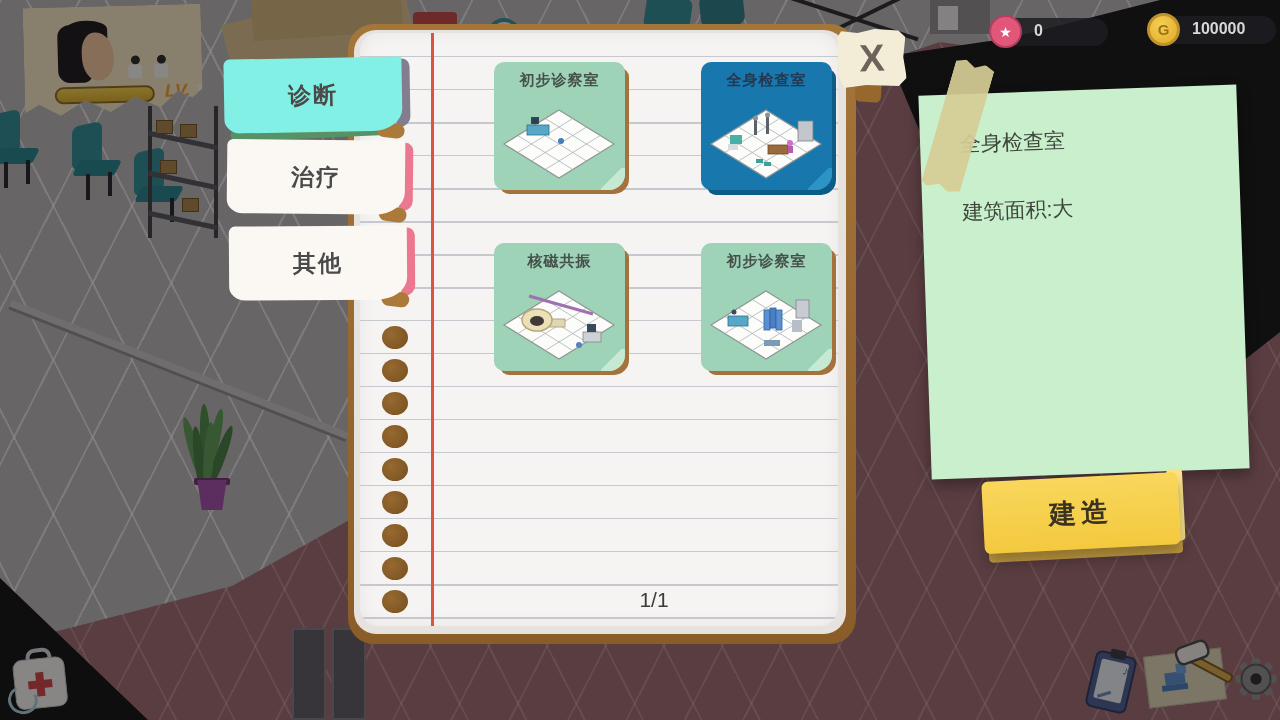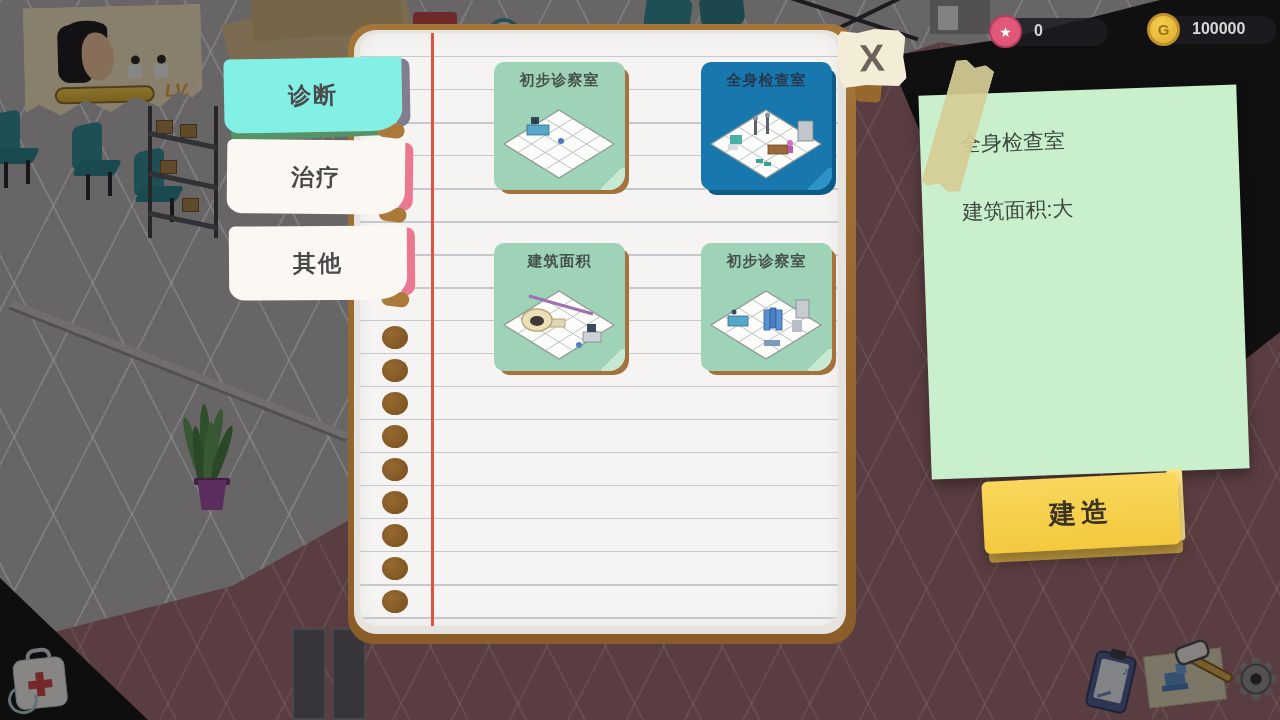--- a/index.html
+++ b/index.html
@@ -394,21 +394,21 @@
         <rect x="20" y="37" width="10" height="6" fill="#d8dde2"></rect>
         <rect x="60" y="38" width="20" height="9" fill="#9a6a3c" stroke="#6e4826" stroke-width="0.8"></rect>
         <circle cx="82" cy="36" r="3" fill="#d070c8"></circle>
           <rect x="80" y="39" width="5" height="7" fill="#b85ab0"></rect>
         <rect x="48" y="52" width="7" height="4" fill="#3aa098"></rect>
           <rect x="56" y="55" width="7" height="4" fill="#3aa098"></rect>
       </svg>
     </div>
 
     <div class="room-card green" style="left:134px;top:210px;">
-      <div class="title">建筑面积</div>
+      <div class="title">核磁共振</div>
       <svg class="illo" width="116" height="78" viewBox="0 0 116 72">
         <polygon points="58,3 113,37 58,71 3,37" fill="#fcfcfb" stroke="#8e9694" stroke-width="1.2"></polygon>
         <g stroke="#aab2b0" stroke-width="0.8">
           <line x1="71.75" y1="11.5" x2="16.75" y2="45.5"></line>
             <line x1="85.5" y1="20" x2="30.5" y2="54"></line>
             <line x1="99.25" y1="28.5" x2="44.25" y2="62.5"></line>
           <line x1="44.25" y1="11.5" x2="99.25" y2="45.5"></line>
             <line x1="30.5" y1="20" x2="85.5" y2="54"></line>
             <line x1="16.75" y1="28.5" x2="71.75" y2="62.5"></line>
         </g>
@@ -438,20 +438,21 @@
         <rect x="62" y="20" width="6" height="20" fill="#4a7fc4" stroke="#33619e" stroke-width="0.8"></rect>
         <rect x="68" y="22" width="6" height="20" fill="#5a8fd4" stroke="#33619e" stroke-width="0.8"></rect>
         <rect x="20" y="28" width="20" height="10" fill="#57a7c9" stroke="#2f6e8e" stroke-width="0.8"></rect>
         <circle cx="26" cy="24" r="2.5" fill="#3a4a58"></circle>
         <rect x="88" y="12" width="13" height="18" fill="#c8ccd2" stroke="#808690" stroke-width="0.8"></rect>
         <rect x="84" y="32" width="10" height="12" fill="#b8bec8"></rect>
         <rect x="56" y="52" width="16" height="6" fill="#7a9ab8"></rect>
       </svg>
     </div>
 
+    <div class="page-num">1/1</div>
   </div>
 
   <div class="close-btn">
     <span>X</span>
   </div>
 
   <div class="tab tab1 tab-active">
     <div class="under"></div>
     <div class="strip"></div>
     <div class="curl"></div>

